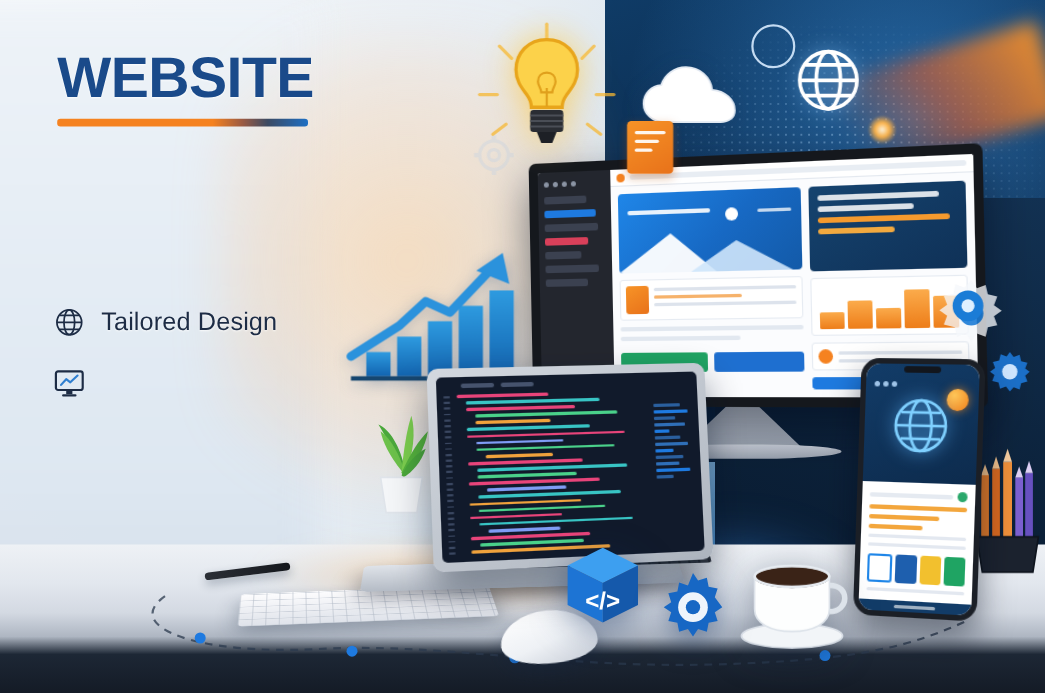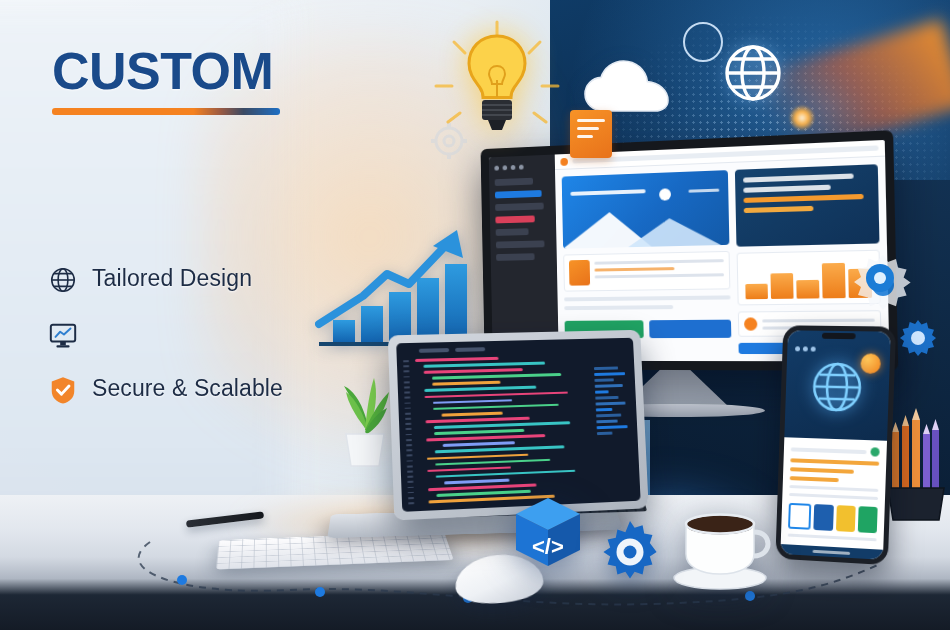--- a/index.html
+++ b/index.html
@@ -40,21 +40,21 @@
   .hl-line { font-weight:bold; letter-spacing:-.5px; line-height:.97;
     text-shadow:0 1px 2px rgba(255,255,255,.8); }
   .hl1 { font-size:52px; color:#1a4a8a; }
   .hl2 { font-size:52px; color:#f28a1e; }
   .hl3 { font-size:50px; color:#14243f; letter-spacing:-1.2px; }
   .rule { margin-top:12px; width:228px; height:7px; border-radius:3px;
     background:linear-gradient(90deg,#f58220 0%,#f58220 62%,#9a5a43 74%,#3b4a63 84%,#1e6fc4 100%); }
 
   
   .features { position:absolute; left:48px; top:265px; width:330px; z-index:40; }
-  .feat { display:flex; align-items:flex-start; gap:14px; height:55px; }
+  .feat { display:flex; align-items:center; gap:14px; height:55px; }
   .feat-ico { width:30px; height:30px; flex:0 0 30px; display:flex; align-items:center; justify-content:center; }
   .feat-ico svg { width:30px; height:30px; display:block; }
   .feat-txt { font-size:23px; color:#1d2c45; letter-spacing:.1px;
     text-shadow:0 1px 2px rgba(255,255,255,.85); }
 
   
   .bulb { position:absolute; left:455px; top:30px; width:84px; height:110px; z-index:30; }
   .bulb svg { width:100%; height:100%; filter:drop-shadow(0 0 16px rgba(255,200,60,.75)); }
   .bulb-rays { position:absolute; left:430px; top:18px; width:135px; height:135px; z-index:29; }
   .cloud-ico { position:absolute; left:580px; top:55px; width:96px; height:62px; z-index:30; }
@@ -229,21 +229,21 @@
 <div class="banner">
 
   <div class="bg-left-blur"></div>
   <div class="bg-netmap"></div>
   <div class="bg-darkright"></div>
   <div class="bg-warm"></div>
   <div class="light-streak"></div>
   <div class="streak-dot"></div>
 
   <div class="headline">
-    <div class="hl-line hl1">CUSTOM</div>
+    <div class="hl-line hl1">WEBSITE</div>
     <div class="rule"></div>
   </div>
 
   <div class="features">
 
     <div class="feat">
       <span class="feat-ico">
         <svg viewBox="0 0 32 32">
             <g fill="none" stroke="#1d2c45" stroke-width="1.7">
           <circle cx="16" cy="16" r="12"></circle>
@@ -260,29 +260,20 @@
       <span class="feat-ico">
         <svg viewBox="0 0 32 32">
           <rect x="3" y="5" width="26" height="18" rx="2.2" fill="none" stroke="#1d2c45" stroke-width="2.1"></rect>
           <polyline points="8,18 13,12.5 17,15.5 24,9" fill="none" stroke="#2f7fd0" stroke-width="2.1" stroke-linecap="round" stroke-linejoin="round"></polyline>
           <rect x="13" y="23" width="6" height="4" fill="#1d2c45"></rect>
             <rect x="9" y="27" width="14" height="2.3" rx="1.1" fill="#1d2c45"></rect>
         </svg>
       </span>
     </div>
 
-    <div class="feat">
-      <span class="feat-ico">
-        <svg viewBox="0 0 32 32">
-          <path d="M16 2.5 L28 7 v10c0 7.6-5.4 11.6-12 13.5C9.4 28.6 4 24.6 4 17V7z" fill="#f2852a"></path>
-          <polyline points="10,16 14.4,20.4 22.4,11.8" fill="none" stroke="#fff" stroke-width="3.1" stroke-linecap="round" stroke-linejoin="round"></polyline>
-        </svg>
-      </span>
-      <span class="feat-txt">Secure &amp; Scalable</span>
-    </div>
 
   </div>
 
   <div class="growth">
     <svg viewBox="0 0 180 130">
       <defs>
           <linearGradient id="bg1" x1="0" y1="0" x2="0" y2="1">
         <stop offset="0" stop-color="#2e9be0"></stop>
             <stop offset="1" stop-color="#1264b0"></stop>
           </linearGradient>

